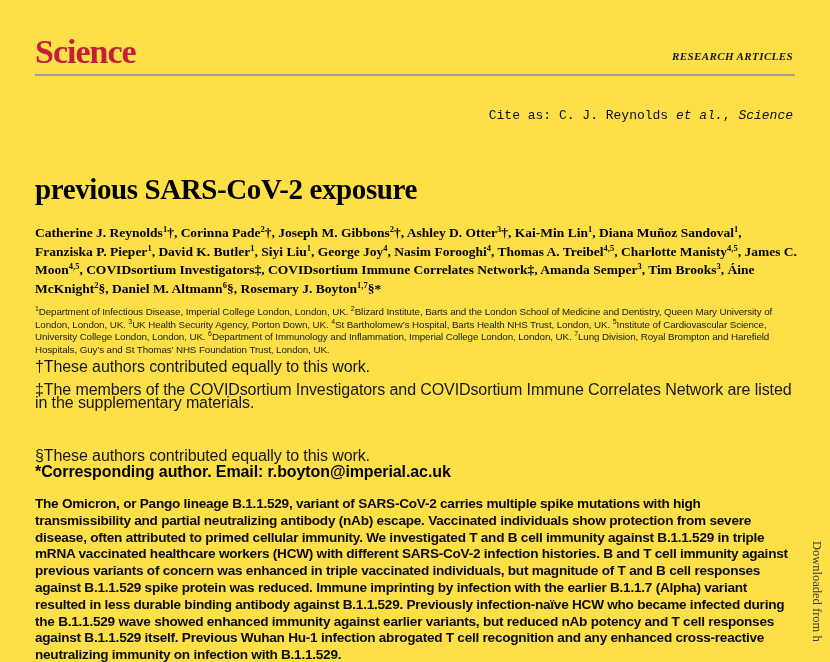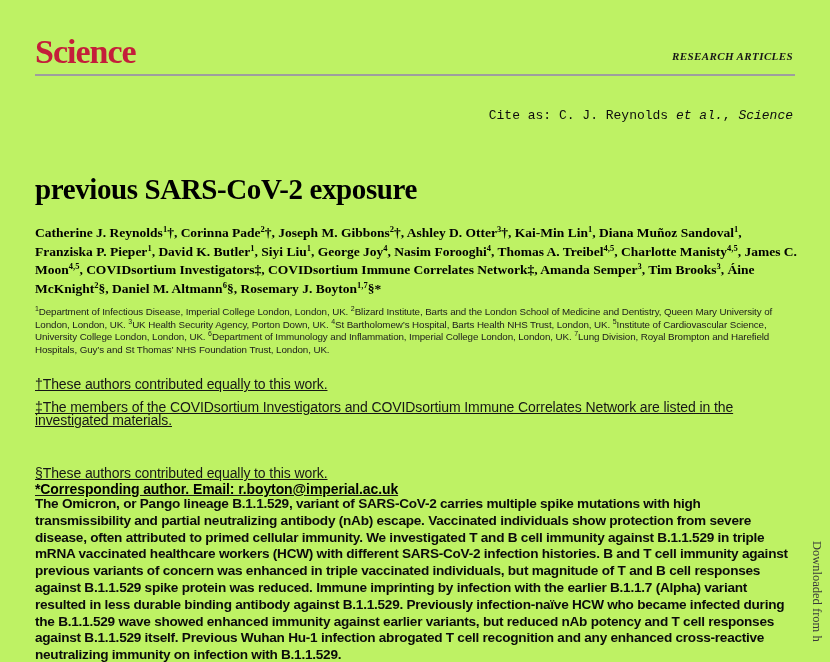--- a/index.html
+++ b/index.html
@@ -5,21 +5,21 @@
   :root{
     --logo-red:#c41e3a;
     --rule-gray:#9e9e9e;
     --ink:#111;
   }
   *{box-sizing:border-box;margin:0;padding:0;}
   html,body{background:#fff;}
   .page{
     position:relative;
     width:830px;height:662px;
-    background:#bef264;
+    background:#fde047;
     overflow:hidden;
     font-family:"Liberation Serif", serif;
     color:var(--ink);
   }
   .logo{
     position:absolute;left:35px;top:34px;
     font-family:"Liberation Serif", serif;
     font-weight:700;
     font-size:34px;line-height:36px;
     letter-spacing:-1px;
@@ -76,27 +76,26 @@
     font-size:9.8px;line-height:12.5px;
     letter-spacing:-0.1px;
     color:#1b1b1b;
   }
   .affiliation-list sup{
     font-size:7px;
     line-height:0;
     vertical-align:super;
   }
   .footnote-list{
-    position:absolute;left:35px;top:378px;
+    position:absolute;left:35px;top:360px;
     width:762px;
     font-family:"Liberation Sans", sans-serif;
-    font-size:14px;line-height:13px;
+    font-size:16px;line-height:13px;
     letter-spacing:-0.1px;
     color:#161616;
-    text-decoration:underline;
   }
   .footnote-list p{margin:0 0 10px 0;}
   .footnote-list p:nth-child(3){margin-bottom:3px;margin-top:40px;}
   .footnote-list p.bold{font-weight:700;color:#000;}
   .abstract{
     position:absolute;left:35px;top:458px;
     width:757px;
     font-family:"Liberation Sans", sans-serif;
     font-weight:700;
     font-size:13.6px;line-height:16.8px;
@@ -132,21 +131,21 @@
     <br>
     <span>previous SARS-CoV-2 exposure</span>
   </h1>
 
   <div class="author-list"><span>Catherine J. Reynolds<sup>1</sup>†</span>, <span>Corinna Pade<sup>2</sup>†</span>, <span>Joseph M. Gibbons<sup>2</sup>†</span>, <span>Ashley D. Otter<sup>3</sup>†</span>, <span>Kai-Min Lin<sup>1</sup></span>, <span>Diana Muñoz Sandoval<sup>1</sup></span>, <span>Franziska P. Pieper<sup>1</sup></span>, <span>David K. Butler<sup>1</sup></span>, <span>Siyi Liu<sup>1</sup></span>, <span>George Joy<sup>4</sup></span>, <span>Nasim Forooghi<sup>4</sup></span>, <span>Thomas A. Treibel<sup>4,5</sup></span>, <span>Charlotte Manisty<sup>4,5</sup></span>, <span>James C. Moon<sup>4,5</sup></span>, <span>COVIDsortium Investigators‡</span>, <span>COVIDsortium Immune Correlates Network‡</span>, <span>Amanda Semper<sup>3</sup></span>, <span>Tim Brooks<sup>3</sup></span>, <span>Áine McKnight<sup>2</sup>§</span>, <span>Daniel M. Altmann<sup>6</sup>§</span>, <span>Rosemary J. Boyton<sup>1,7</sup>§*</span></div>
 
   <div class="affiliation-list"><sup>1</sup>Department of Infectious Disease, Imperial College London, London, UK. <sup>2</sup>Blizard Institute, Barts and the London School of Medicine and Dentistry, Queen Mary University of London, London, UK. <sup>3</sup>UK Health Security Agency, Porton Down, UK. <sup>4</sup>St Bartholomew’s Hospital, Barts Health NHS Trust, London, UK. <sup>5</sup>Institute of Cardiovascular Science, University College London, London, UK. <sup>6</sup>Department of Immunology and Inflammation, Imperial College London, London, UK. <sup>7</sup>Lung Division, Royal Brompton and Harefield Hospitals, Guy’s and St Thomas’ NHS Foundation Trust, London, UK.</div>
 
   <div class="footnote-list">
       <p>†These authors contributed equally to this work.</p>
-      <p>‡The members of the COVIDsortium Investigators and COVIDsortium Immune Correlates Network are listed in the investigated materials.</p>
+      <p>‡The members of the COVIDsortium Investigators and COVIDsortium Immune Correlates Network are listed in the supplementary materials.</p>
       <p>§These authors contributed equally to this work.</p>
       <p class="bold">*Corresponding author. Email: r.boyton@imperial.ac.uk</p>
     </div>
 
   <p class="abstract">The Omicron, or Pango lineage B.1.1.529, variant of SARS-CoV-2 carries multiple spike mutations with high transmissibility and partial neutralizing antibody (nAb) escape. Vaccinated individuals show protection from severe disease, often attributed to primed cellular immunity. We investigated T and B cell immunity against B.1.1.529 in triple mRNA vaccinated healthcare workers (HCW) with different SARS-CoV-2 infection histories. B and T cell immunity against previous variants of concern was enhanced in triple vaccinated individuals, but magnitude of T and B cell responses against B.1.1.529 spike protein was reduced. Immune imprinting by infection with the earlier B.1.1.7 (Alpha) variant resulted in less durable binding antibody against B.1.1.529. Previously infection-naïve HCW who became infected during the B.1.1.529 wave showed enhanced immunity against earlier variants, but reduced nAb potency and T cell responses against B.1.1.529 itself. Previous Wuhan Hu-1 infection abrogated T cell recognition and any enhanced cross-reactive neutralizing immunity on infection with B.1.1.529.</p>
 
   <div class="watermark">Downloaded from h</div>
 
 </div>
 

